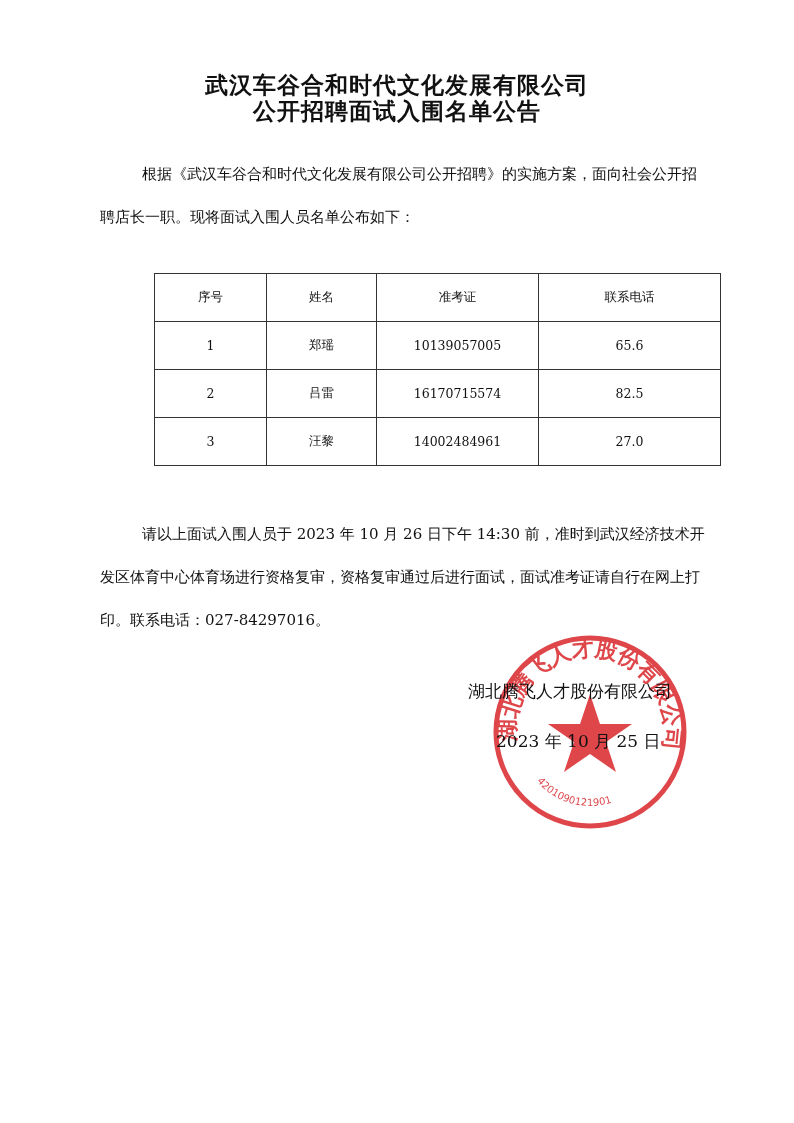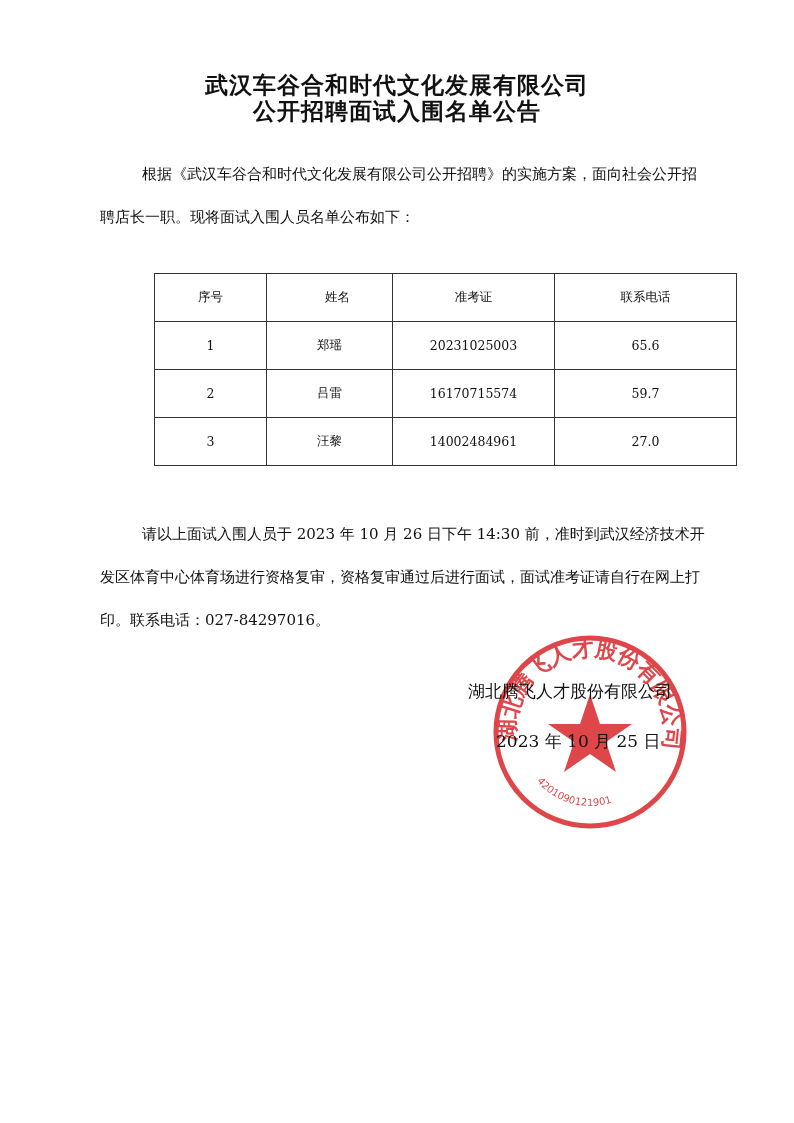--- a/index.html
+++ b/index.html
@@ -9,21 +9,21 @@
            font-family: Liberation Mono, monospace;
            font-weight:bold; font-size:23px; letter-spacing:1px; }
   .t1 { top:70px; }
   .t2 { top:96px; }
   .para { position:absolute; left:100px; width:605px; font-size:15px; line-height:43px; }
   .p1 { top:153px; text-indent:42px; }
   .p2 { top:513px; text-indent:42px; }
   table { position:absolute; left:114px; top:273px; border-collapse:collapse;
           font-size:12.5px;margin-left:40px; }
   td, th { border:1.5px solid #333; text-align:center; font-weight:normal; height:47px; padding:0; }
-  .c1 { width:111px; } .c2 { width:109px;padding-left:16px; } .c3 { width:161px;text-align:center; } .c4 { width:181px; }
+  .c1 { width:111px; } .c2 { width:109px; } .c3 { width:161px;text-align:center; } .c4 { width:181px; }
   .sign { position:absolute; font-size:17px; }
   .s1 { left:468px; top:680px; }
   .s2 { left:496px; top:730px; }
   .stamp { position:absolute; left:480px; top:632px; width:220px; height:200px; opacity:0.85; }
 </style>
 </head>
 <body>
 
 <div class="title t1">武汉车谷合和时代文化发展有限公司</div>
 <div class="title t2">公开招聘面试入围名单公告</div>
@@ -34,28 +34,28 @@
   <tbody>
       <tr>
     <th class="c1">序号</th>
     <th class="c2">姓名</th>
     <th class="c3">准考证</th>
     <th class="c4">联系电话</th>
   </tr>
   <tr>
     <td>1</td>
     <td>郑瑶</td>
-    <td>20231025003</td>
+    <td>10139057005</td>
     <td>65.6</td>
   </tr>
   <tr>
     <td>2</td>
     <td>吕雷</td>
     <td>16170715574</td>
-    <td>59.7</td>
+    <td>82.5</td>
   </tr>
   <tr>
     <td>3</td>
     <td>汪黎</td>
     <td>14002484961</td>
     <td>27.0</td>
   </tr>
 </tbody>
   </table>
 

